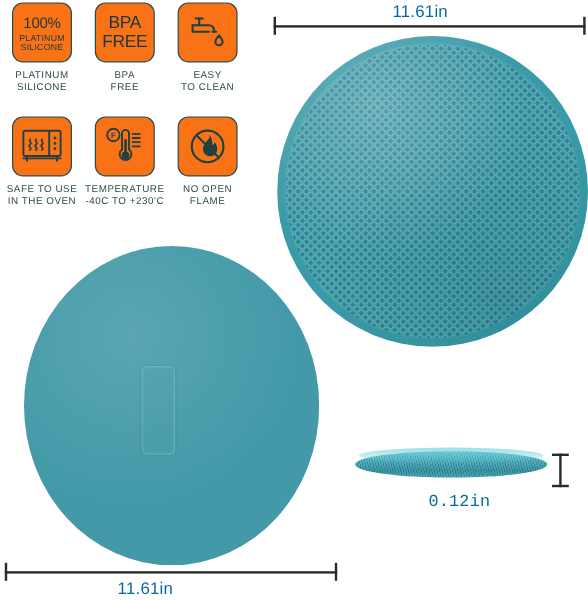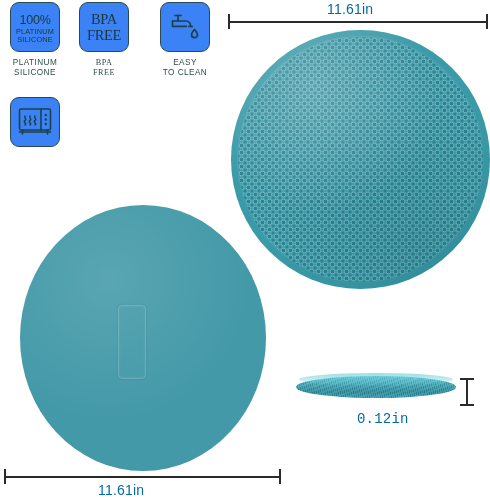--- a/index.html
+++ b/index.html
@@ -16,21 +16,21 @@
     position:absolute;left:0;top:0;width:208px;height:182px;
   }
   .badge{
     position:absolute;width:66px;height:85px;
     display:flex;flex-direction:column;align-items:center;
   }
   .badge-box{
     width:50px;height:50px;
     border:1.4px solid #2b4a4c;
     border-radius:9px;
-    background:#3b82f6;
+    background:#f97316;
     display:flex;align-items:center;justify-content:center;
     box-sizing:border-box;
   }
   .badge-caption{
     margin-top:6px;
     font-size:8.2px;
     line-height:10px;
     letter-spacing:.45px;
     color:#2e4c4e;
     text-align:center;
@@ -125,32 +125,32 @@
       <div class="badge-text">
         <span class="t-100">100%</span>
         <span class="t-plat">PLATINUM</span>
         <span class="t-sil">SILICONE</span>
       </div>
     </div>
     <div class="badge-caption">PLATINUM
 SILICONE</div>
   </div>
 
-  <div class="badge" style="left:71px;top:2px;font-family:Liberation Serif, serif;">
+  <div class="badge" style="left:71px;top:2px;">
     <div class="badge-box">
       <div class="badge-text">
         <span class="t-bpa">BPA</span><br>
         <span class="t-bpa">FREE</span>
       </div>
     </div>
     <div class="badge-caption">BPA
 FREE</div>
   </div>
 
-  <div class="badge" style="left:152px;top:2px;">
+  <div class="badge" style="left:140px;top:2px;">
     <div class="badge-box">
       <svg width="34" height="34" viewBox="0 0 34 34">
         <g fill="none" stroke="#1f4144" stroke-width="1.7" stroke-linecap="round" stroke-linejoin="round">
           <path d="M7 5.5h6"></path>
           <path d="M10 5.5v5.5"></path>
           <path d="M4.5 11h13.5a4.5 4.5 0 0 1 4.5 4.5v1"></path>
           <path d="M4.5 11v5.4h13.8"></path>
           <path d="M21 16.4h3.2"></path>
         </g>
         <path d="M26.5 19.5c1.9 2.3 3 3.8 3 5.2a3 3 0 0 1-6 0c0-1.4 1.1-2.9 3-5.2z" fill="none" stroke="#1f4144" stroke-width="1.7" stroke-linejoin="round"></path>
@@ -174,23 +174,56 @@
           <path d="M13 19c2.3-1.3-2.3-3.2 0-4.6 2.3-1.4-1.6-2.8 0-4.3"></path>
           <path d="M18 19c2.3-1.3-2.3-3.2 0-4.6 2.3-1.4-1.6-2.8 0-4.3"></path>
         </g>
         <g fill="#1f4144">
           <circle cx="28.8" cy="9" r="1.2"></circle>
           <circle cx="28.8" cy="13.5" r="1.2"></circle>
           <circle cx="28.8" cy="18" r="1.2"></circle>
         </g>
       </svg>
     </div>
-  </div>
-
-
+    <div class="badge-caption">SAFE TO USE
+IN THE OVEN</div>
+  </div>
+
+  <div class="badge" style="left:71px;top:97px;">
+    <div class="badge-box">
+      <svg width="36" height="36" viewBox="0 0 36 36">
+        <circle cx="8.5" cy="8.5" r="5.2" fill="none" stroke="#1f4144" stroke-width="1.5"></circle>
+        <text x="8.5" y="11.3" font-family="Liberation Sans, sans-serif" font-size="6.4" font-weight="bold" text-anchor="middle" fill="#1f4144">F</text>
+        <path d="M18.6 4.2a2.9 2.9 0 0 1 2.9 2.9v13.4a4.9 4.9 0 1 1-5.8 0V7.1a2.9 2.9 0 0 1 2.9-2.9z" fill="none" stroke="#1f4144" stroke-width="1.6"></path>
+        <circle cx="18.6" cy="25.4" r="3.2" fill="#1f4144"></circle>
+        <rect x="17.5" y="12" width="2.2" height="12" fill="#1f4144"></rect>
+        <g stroke="#1f4144" stroke-width="1.5" stroke-linecap="round">
+          <line x1="24.5" y1="7.5" x2="30.5" y2="7.5"></line>
+          <line x1="24.5" y1="11" x2="30.5" y2="11"></line>
+          <line x1="24.5" y1="14.5" x2="30.5" y2="14.5"></line>
+          <line x1="24.5" y1="18" x2="30.5" y2="18"></line>
+        </g>
+      </svg>
+    </div>
+    <div class="badge-caption">TEMPERATURE
+-40C TO +230'C</div>
+  </div>
+
+  <div class="badge" style="left:140px;top:97px;">
+    <div class="badge-box">
+      <svg width="34" height="34" viewBox="0 0 34 34">
+        <circle cx="17" cy="17" r="13.2" fill="none" stroke="#1f4144" stroke-width="1.8"></circle>
+        <path d="M18.6 7.2c.6 3.1-1.5 4.4-2.9 6.1-1.6 2-2.6 3.6-2.6 5.9a6 6 0 0 0 12 .1c0-3-1.4-4.7-2.4-6
+                 -.2 1.4-.9 2.3-1.8 2.6.5-3-.7-6.4-2.3-8.7z" fill="#1f4144"></path>
+        <line x1="7.7" y1="7.7" x2="26.3" y2="26.3" stroke="#1f4144" stroke-width="1.8" stroke-linecap="round"></line>
+      </svg>
+    </div>
+    <div class="badge-caption">NO OPEN
+FLAME</div>
+  </div>
 </div>
 
 <div class="dimline" style="left:228px;top:21px;width:260px;height:1.6px;"></div>
 <div class="dimcap" style="left:228px;top:14px;width:1.6px;height:15px;"></div>
 <div class="dimcap" style="left:486px;top:14px;width:1.6px;height:15px;"></div>
 <div class="dimlabel" style="left:327px;top:1px;">11.61in</div>
 
 <div id="mat-top">
   <div id="mat-top-texture"></div>
   <div id="mat-top-sheen"></div>

